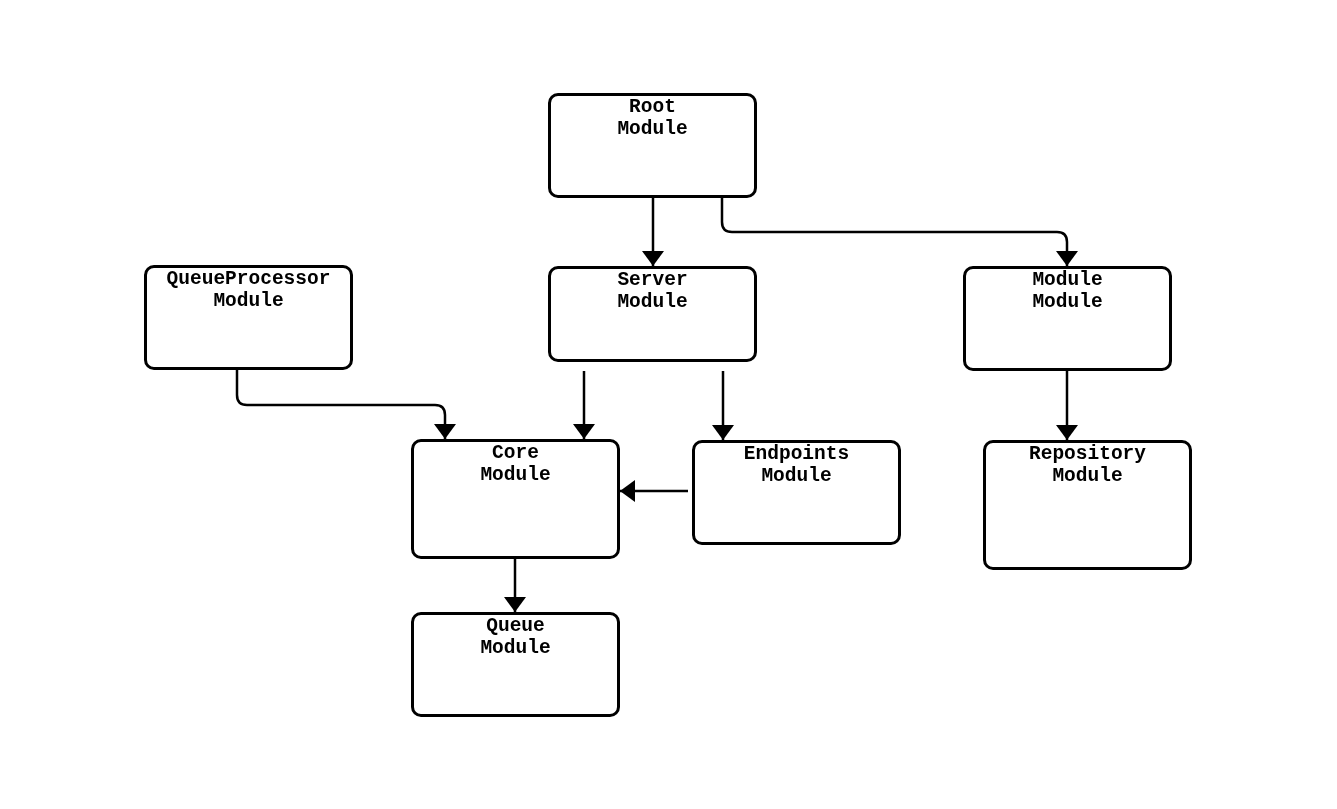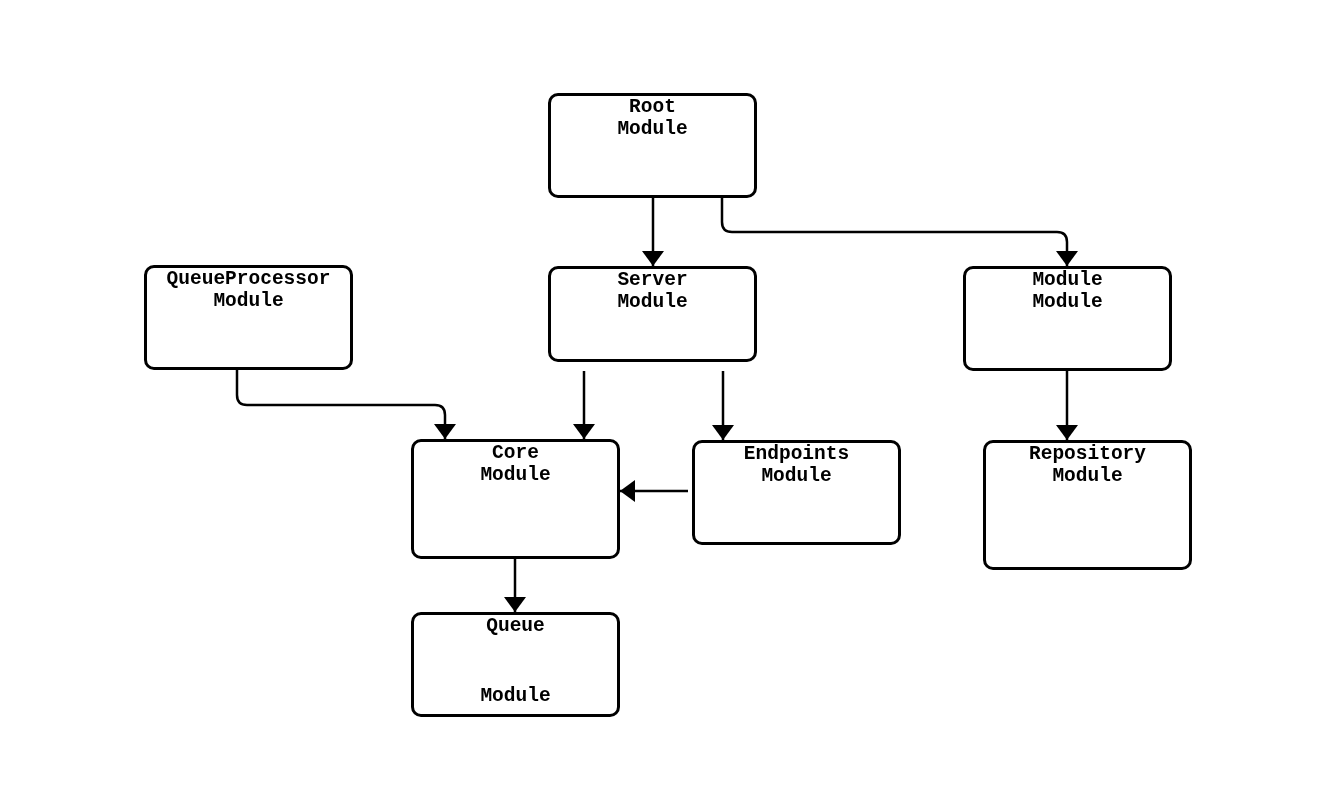--- a/index.html
+++ b/index.html
@@ -91,17 +91,17 @@
       <span class="node-label">Module</span>
     </div>
     <div class="node" style="left: 692px; top: 440px; width: 209px; height: 105px;">
       <span class="node-label">Endpoints</span>
       <span class="node-label">Module</span>
     </div>
     <div class="node" style="left: 963px; top: 440px; width: 209px; height: 130px; margin-left: 20px;">
       <span class="node-label">Repository</span>
       <span class="node-label">Module</span>
     </div>
-    <div class="node" style="left: 411px; top: 612px; width: 209px; height: 105px; gap: 48px;">
+    <div class="node" style="left: 411px; top: 612px; width: 209px; height: 105px;">
       <span class="node-label">Queue</span>
       <span class="node-label">Module</span>
     </div>
   </div>
 
 </body></html>

